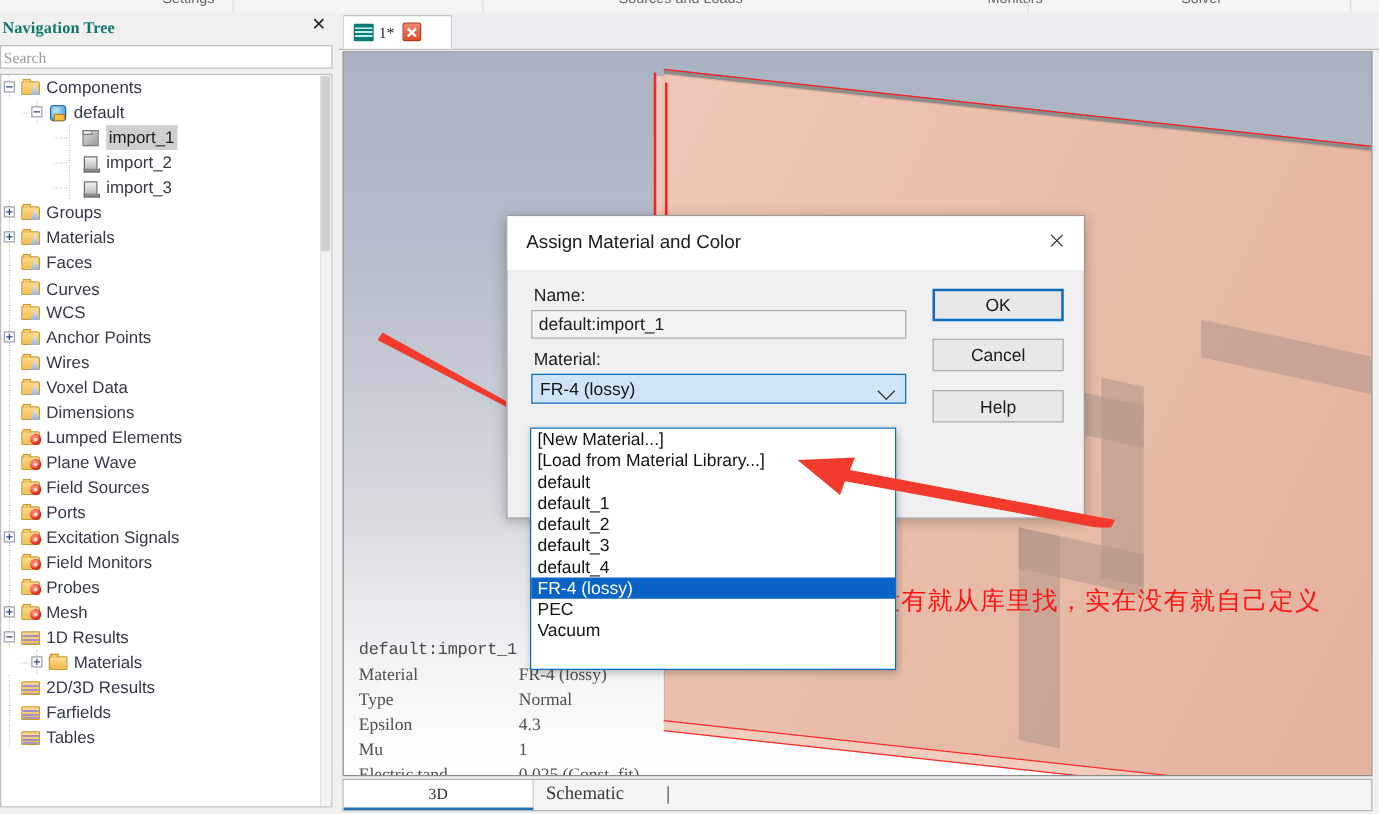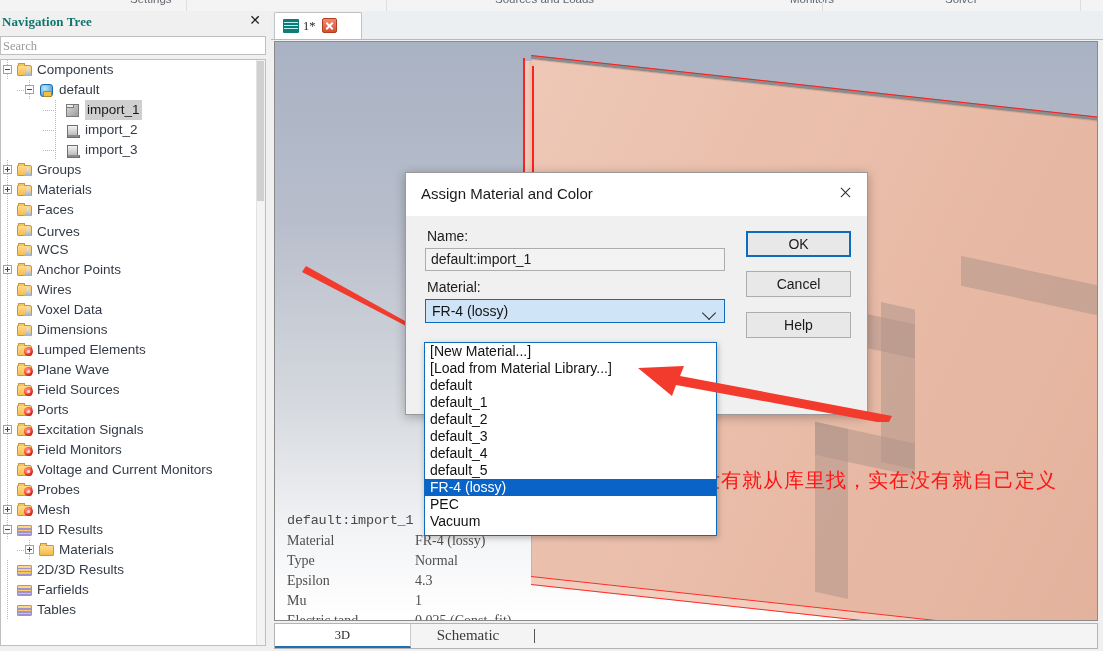--- a/index.html
+++ b/index.html
@@ -213,21 +213,21 @@
   .prow{position:absolute;left:0;width:290px;height:20px;}
   .pk{position:absolute;left:0;top:0;font-size:14px;color:#4e4e4e;}
   .pv{position:absolute;left:128px;top:0;font-size:14px;color:#4e4e4e;}
 
   
   #bottom-tabs{
     position:absolute;left:3px;top:612px;width:824px;height:26px;
     background:#f4f4f4;border:1px solid #b4b4b4;box-sizing:border-box;
   }
   #btab-3d{
-    position:absolute;left:0;top:0;width:136px;height:24px;background:#ffffff;
+    position:absolute;left:0;top:0;width:152px;height:24px;background:#ffffff;
     border-right:1px solid #c9c9c9;border-bottom:2px solid #1f6fb5;box-sizing:border-box;
     text-align:center;line-height:22px;font-size:12.5px;color:#2a2a2a;
     font-family:"Liberation Serif","DejaVu Serif",serif;cursor:pointer;
   }
   #btab-schematic{
     position:absolute;left:129px;top:0;width:128px;height:24px;
     text-align:center;line-height:22px;font-size:15px;color:#3a3a3a;
     font-family:"Liberation Serif","DejaVu Serif",serif;cursor:pointer;
   }
   #btab-caret{position:absolute;left:259px;top:5px;width:1px;height:14px;background:#555;}
@@ -477,28 +477,20 @@
           </span>
           <span class="lbl" style="position:absolute;left:36px;top:0;">Excitation Signals</span>
         </div>
         <div class="trow">
           <span class="vline" style="left:6px;"></span>
           <span class="ico" style="left:16px;">
             <span class="fold"></span>
             <span class="badge-red"></span>
           </span>
           <span class="lbl" style="position:absolute;left:36px;top:0;">Field Monitors</span>
-        </div>
-        <div class="trow">
-          <span class="vline" style="left:6px;"></span>
-          <span class="ico" style="left:16px;">
-            <span class="fold"></span>
-            <span class="badge-red"></span>
-          </span>
-          <span class="lbl" style="position:absolute;left:36px;top:0;">Voltage and Current Monitors</span>
         </div>
         <div class="trow">
           <span class="vline" style="left:6px;"></span>
           <span class="ico" style="left:16px;">
             <span class="fold"></span>
             <span class="badge-red"></span>
           </span>
           <span class="lbl" style="position:absolute;left:36px;top:0;">Probes</span>
         </div>
         <div class="trow">
@@ -645,17 +637,16 @@
 </div>
 
 <div id="dropdown">
     <div class="ddi">[New Material...]</div>
     <div class="ddi">[Load from Material Library...]</div>
     <div class="ddi">default</div>
     <div class="ddi">default_1</div>
     <div class="ddi">default_2</div>
     <div class="ddi">default_3</div>
     <div class="ddi">default_4</div>
-    <div class="ddi">default_5</div>
     <div class="ddi hl">FR-4 (lossy)</div>
     <div class="ddi">PEC</div>
     <div class="ddi">Vacuum</div>
   </div>
 
 </body></html>

